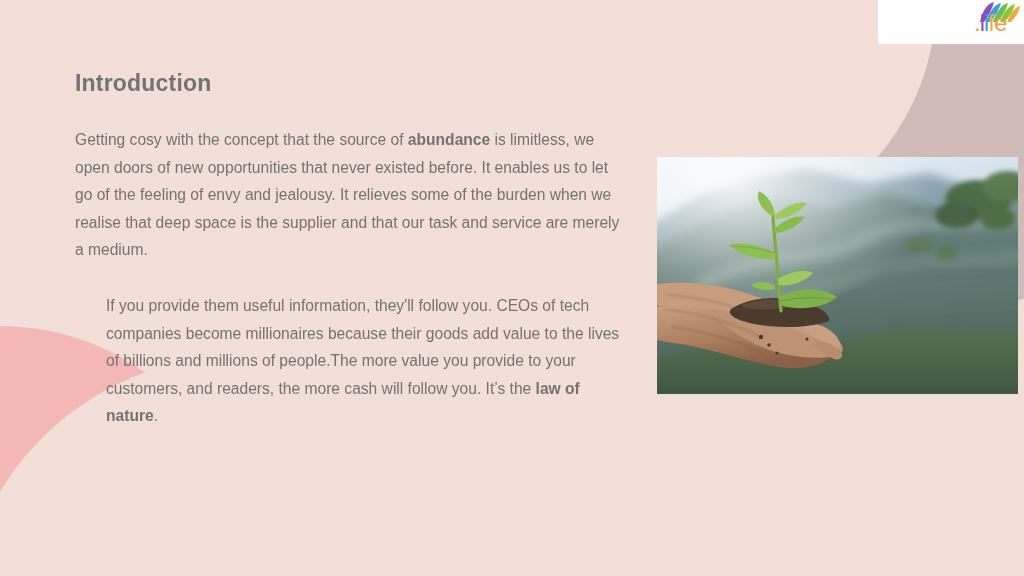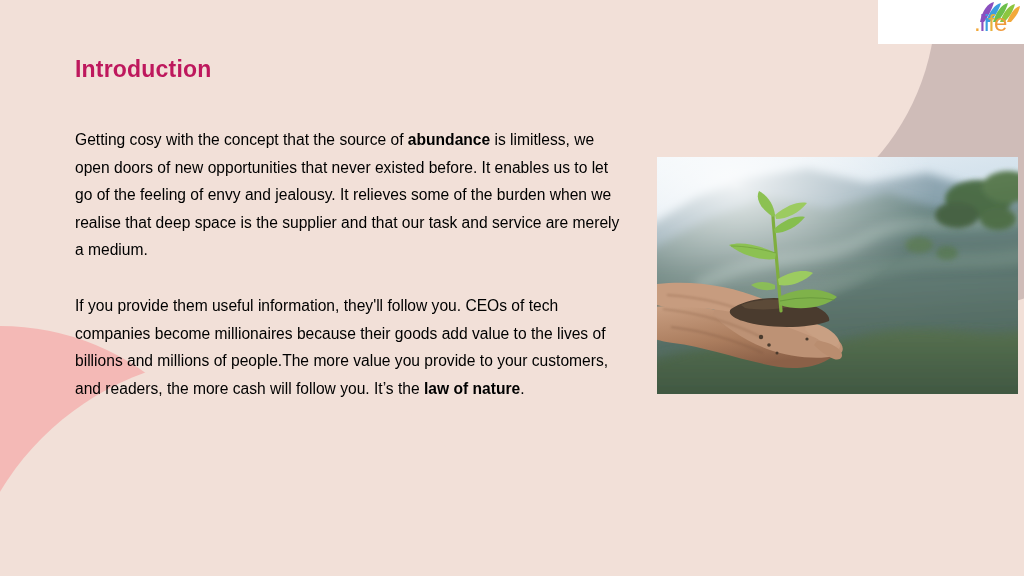--- a/index.html
+++ b/index.html
@@ -110,41 +110,41 @@
     top: 1px;
     width: 44px;
     height: 22px;
     z-index: 2;
   }
 
   
   .title {
     position: absolute;
     left: 75px;
-    top: 56px;
+    top: 70px;
     font-size: 23px;
     font-weight: bold;
-    color: #be185d;
+    color: #737373;
     letter-spacing: 0.2px;
     z-index: 10;
   }
   .body-text {
     position: absolute;
     left: 75px;
     top: 126px;
     width: 548px;
     z-index: 10;
   }
   .body-text p {
     margin: 0 0 28px 0;
     font-size: 15.6px;
     line-height: 27.6px;
-    color: #000000;
-  }
-  .body-text p:last-child { margin-bottom: 0; }
+    color: #737373;
+  }
+  .body-text p:last-child { margin-bottom: 0; margin-left: 31px; }
   .body-text b { font-weight: bold; }
 
   
   .photo {
     position: absolute;
     left: 657px;
     top: 157px;
     width: 361px;
     height: 237px;
     z-index: 12;

